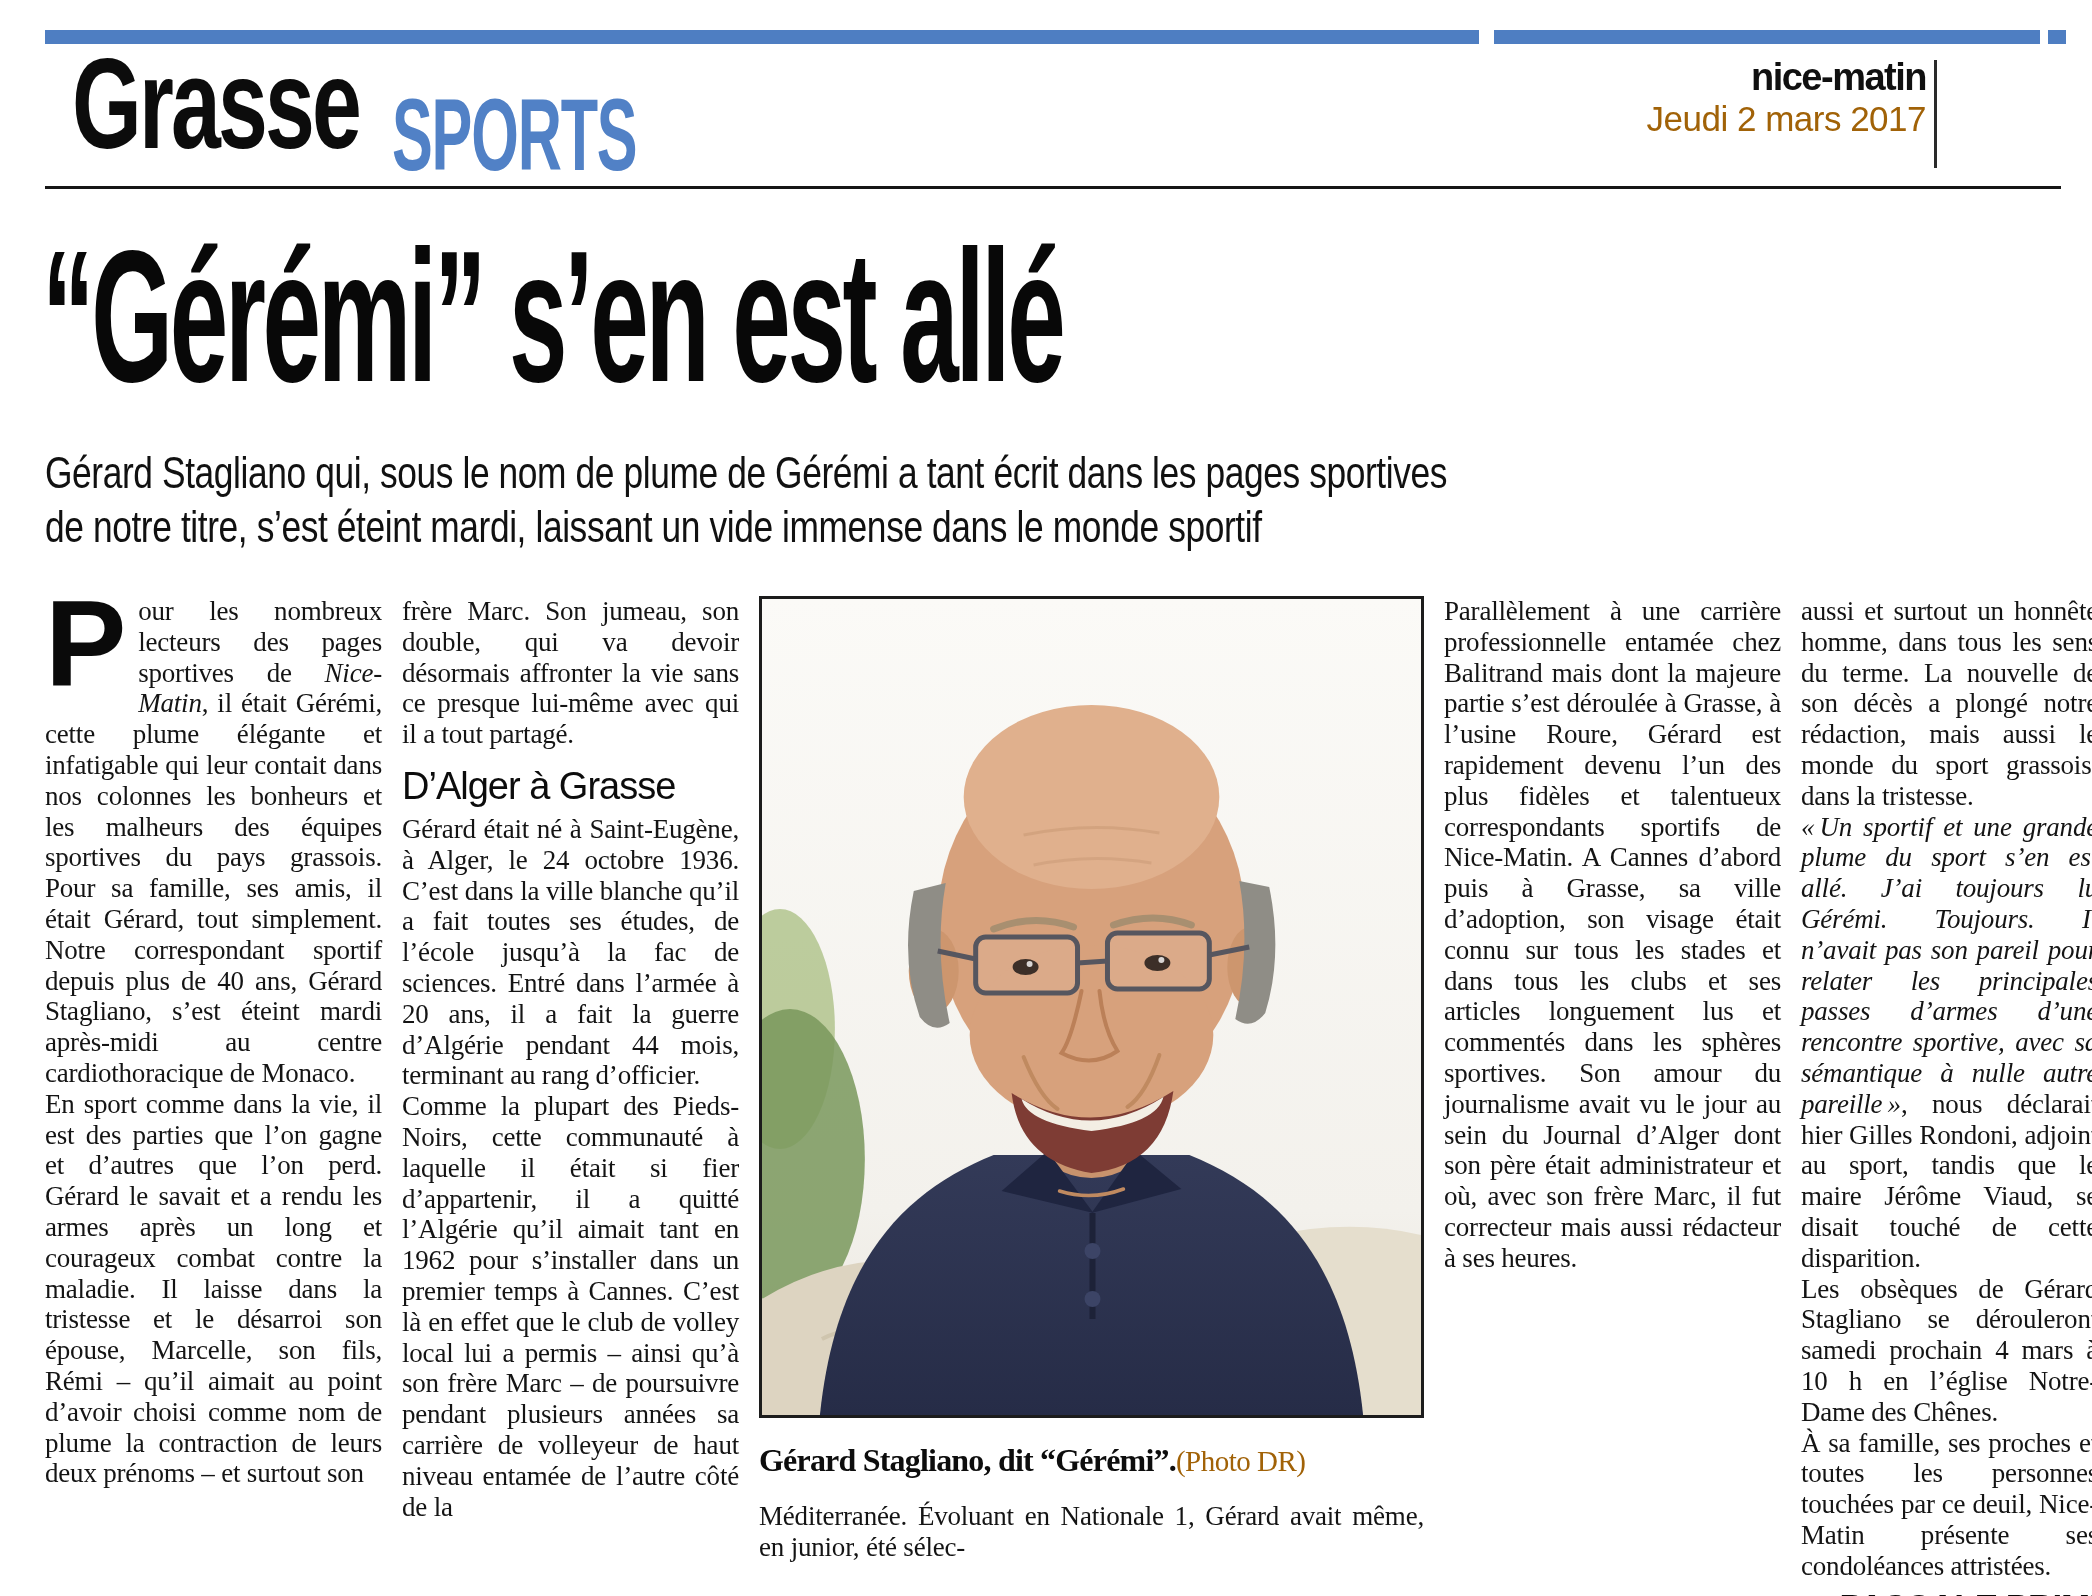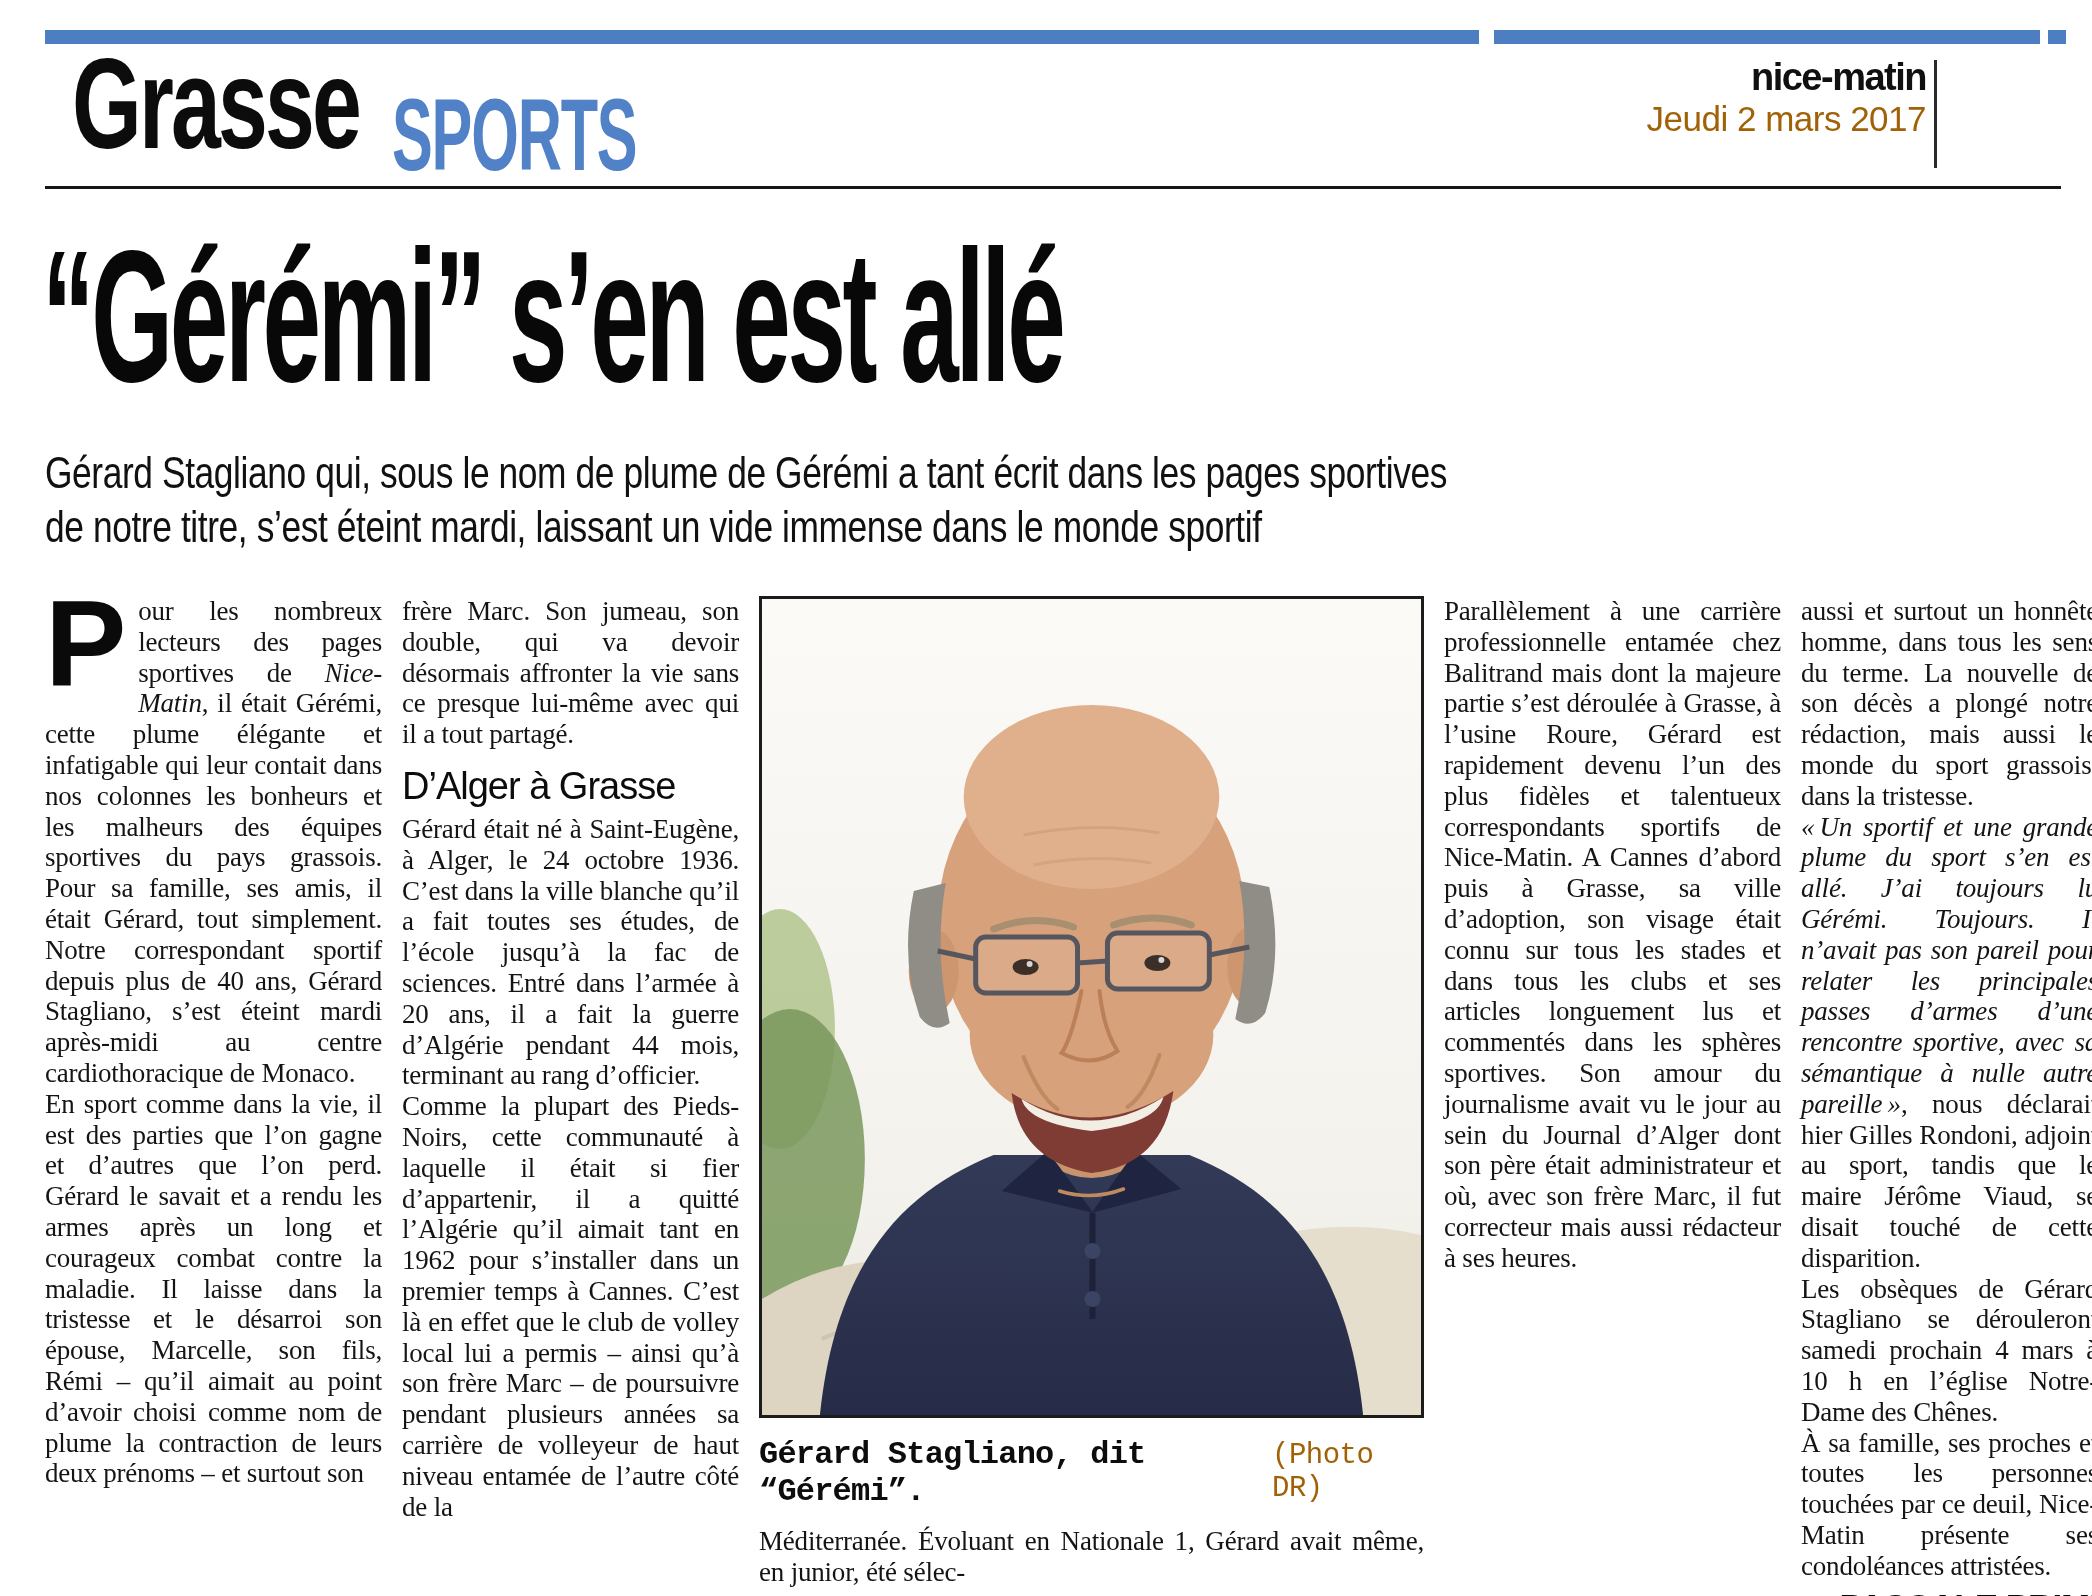--- a/index.html
+++ b/index.html
@@ -53,26 +53,26 @@
     font-size:122px;line-height:92px;padding:2px 12px 0 0;color:#0a0a0a;
   }
   .colhead{
     font-family:"Liberation Sans",sans-serif;font-weight:normal;font-size:38px;
     line-height:40px;letter-spacing:-1px;margin:16px 0 8px 0;text-align:left;color:#0c0c0c;
   }
   
   .photo-frame{border:3px solid #1c1c1c;height:816px;background:#f7f6f2;overflow:hidden;}
   .photo-frame svg{display:block;width:100%;height:100%;}
   .caption-row{
-    display:flex;justify-content:center;align-items:baseline;margin-top:18px;
-    font-family:Liberation Mono, monospace;
+    display:flex;justify-content:flex-start;align-items:baseline;margin-top:24px;
+    font-family:Liberation Serif, serif;
   }
   .caption{font-weight:bold;font-size:32px;letter-spacing:-0.8px;color:#0d0d0d;}
   .credit{font-size:29px;letter-spacing:-0.5px;color:#a16207;}
-  .below{display:flex;gap:22px;margin-top:16px;}
+  .below{display:flex;gap:22px;margin-top:22px;}
   .below .sub{flex:1;}
   
   .byline{
     text-align:right;font-family:"Liberation Sans",sans-serif;font-weight:bold;
     font-size:35px;letter-spacing:-1px;margin-top:10px;color:#0a0a0a;
   }
 </style>
 </head>
 <body>
 

